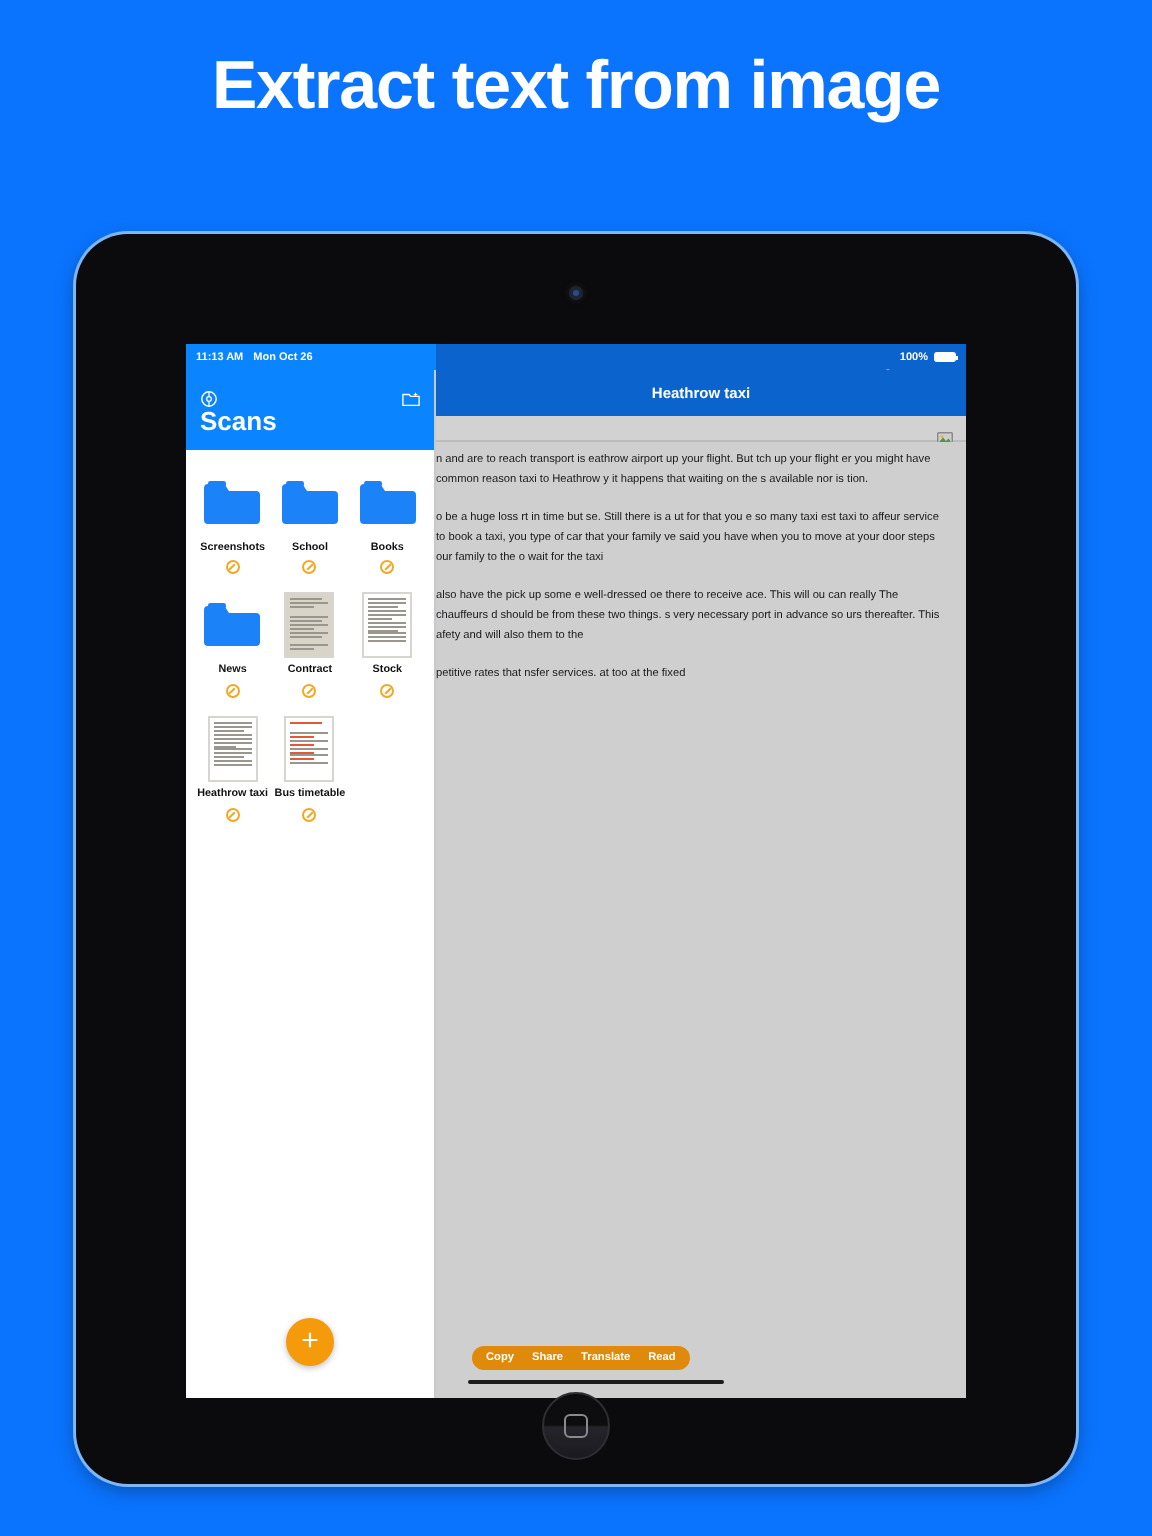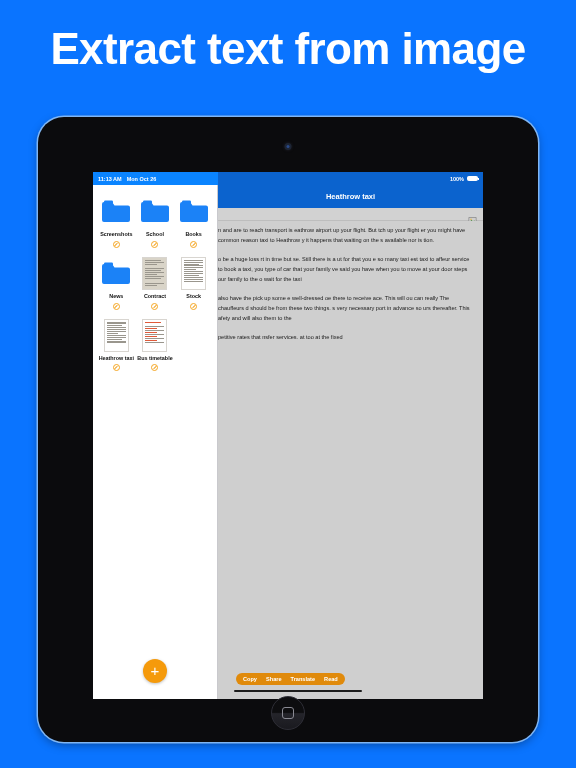--- a/index.html
+++ b/index.html
@@ -17,21 +17,21 @@
   }
 
   
   .headline {
     position: absolute;
     top: 24px;
     left: 0;
     width: 100%;
     text-align: center;
     color: #FFFFFF;
-    font-size: 44px;
+    font-size: 34px;
     font-weight: bold;
     letter-spacing: -0.6px;
     line-height: 1.15;
   }
 
   
   .device {
     position: absolute;
     left: 38px;
     top: 117px;
@@ -387,20 +387,38 @@
         </span>
         <span class="sb-text">100%</span>
         <span class="battery"></span>
       </div>
     </div>
 
     <div class="split">
 
       <div class="sidebar">
 
+        <div class="sidebar-header">
+          <div class="sb-icon-row">
+            <span class="sb-icon">
+              <svg viewBox="0 0 20 20" width="9" height="9">
+                <circle cx="10" cy="10" r="8" fill="none" stroke="#fff" stroke-width="1.6"></circle>
+                <circle cx="10" cy="10" r="2.6" fill="none" stroke="#fff" stroke-width="1.4"></circle>
+                <path d="M10 2 L10 7 M10 13 L10 18" stroke="#fff" stroke-width="1.4"></path>
+              </svg>
+            </span>
+            <span class="sb-icon">
+              <svg viewBox="0 0 20 18" width="9" height="9">
+                <path d="M1 4 L8 4 L9.5 6 L19 6 L19 16 L1 16 Z" fill="none" stroke="#fff" stroke-width="1.5"></path>
+                <path d="M15 2 L15 6 M13 4 L17 4" stroke="#fff" stroke-width="1.3"></path>
+              </svg>
+            </span>
+          </div>
+          <div class="sidebar-title">Scans</div>
+        </div>
 
         <div class="folder-grid">
 
           <div class="grid-item">
             <div class="thumb-box">
               <span class="folder-ico">
                 <svg viewBox="0 0 30 23" width="30" height="23">
                   <path d="M1 4 Q1 2 3 2 L10 2 Q11.5 2 12.5 4 L13.5 5.5 L27 5.5 Q29 5.5 29 7.5 L29 20 Q29 22 27 22 L3 22 Q1 22 1 20 Z" fill="#1B82F7"></path>
                   <rect x="3" y="0.5" width="9" height="3" rx="1.2" fill="#1B82F7"></rect>
                 </svg>

